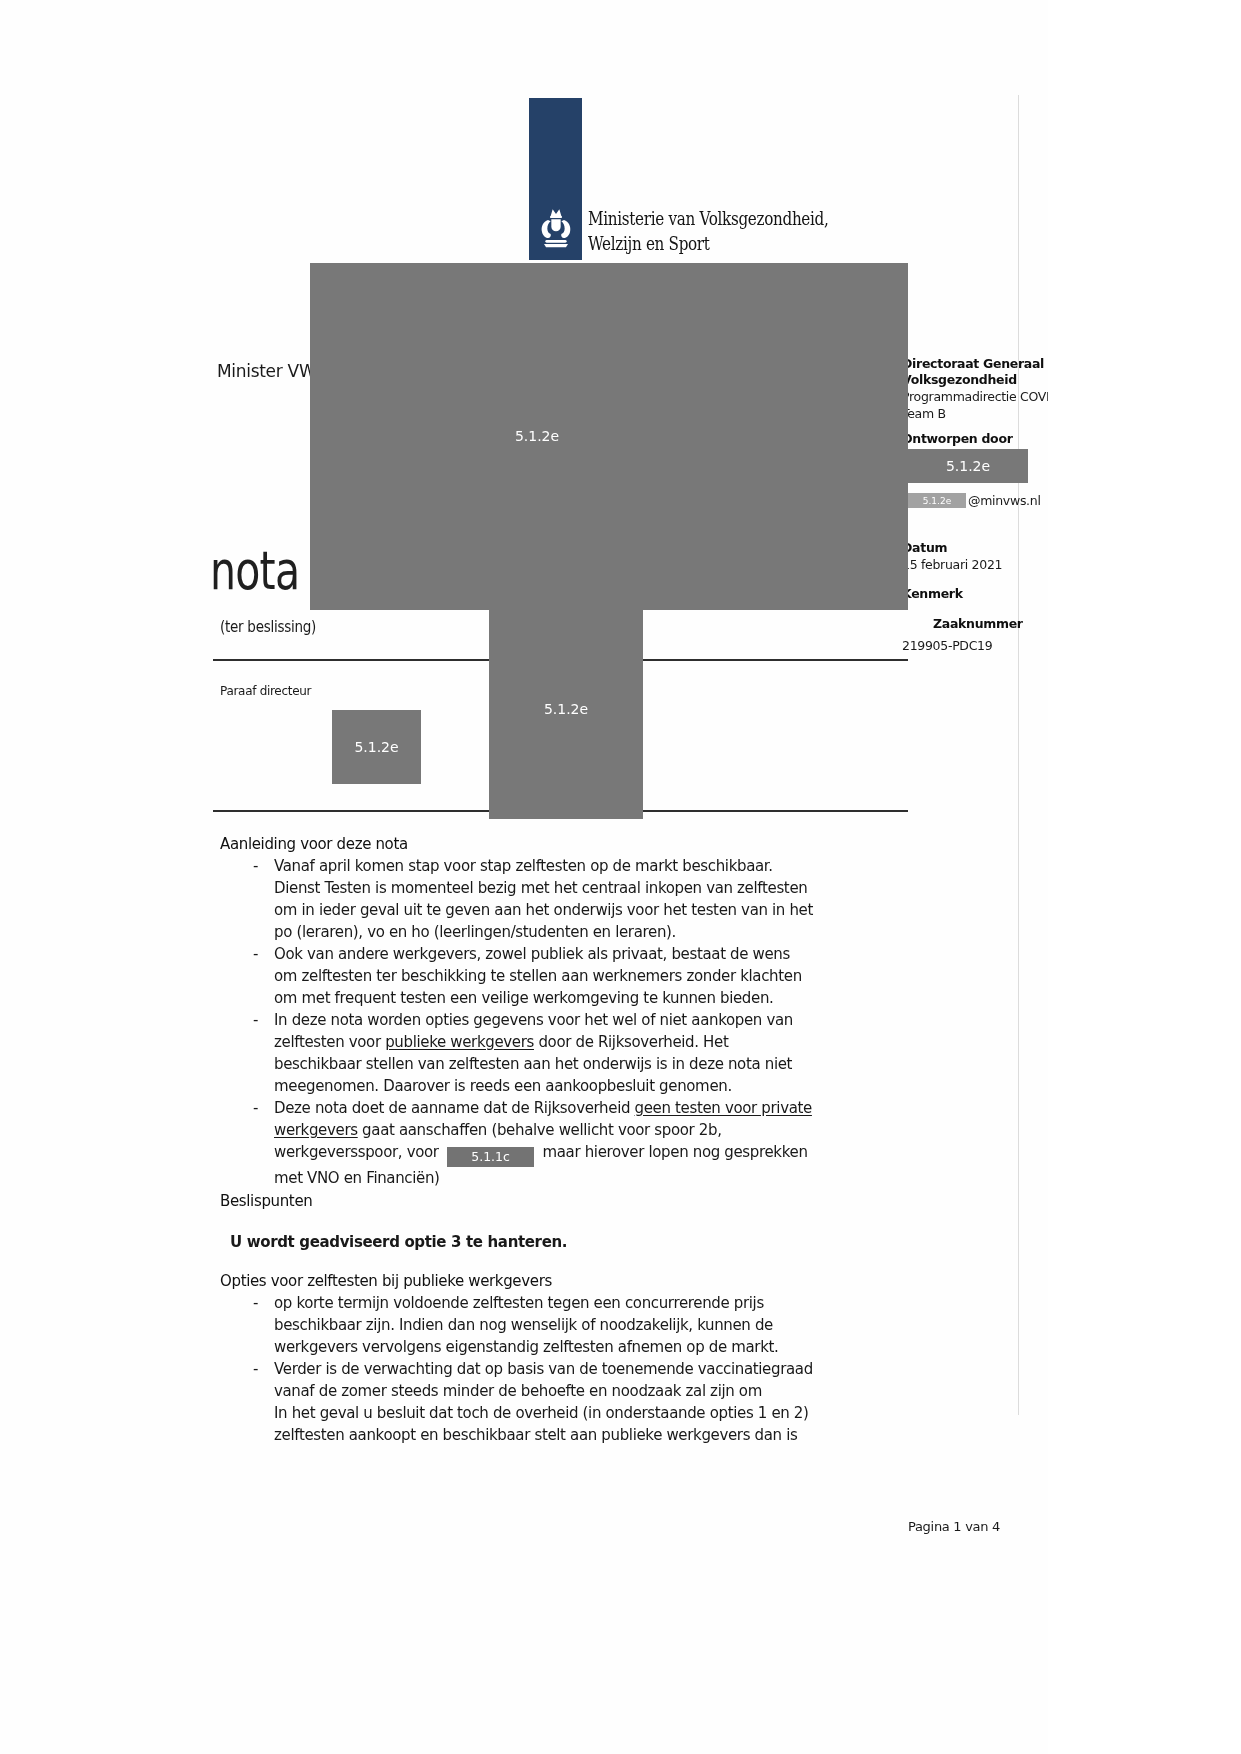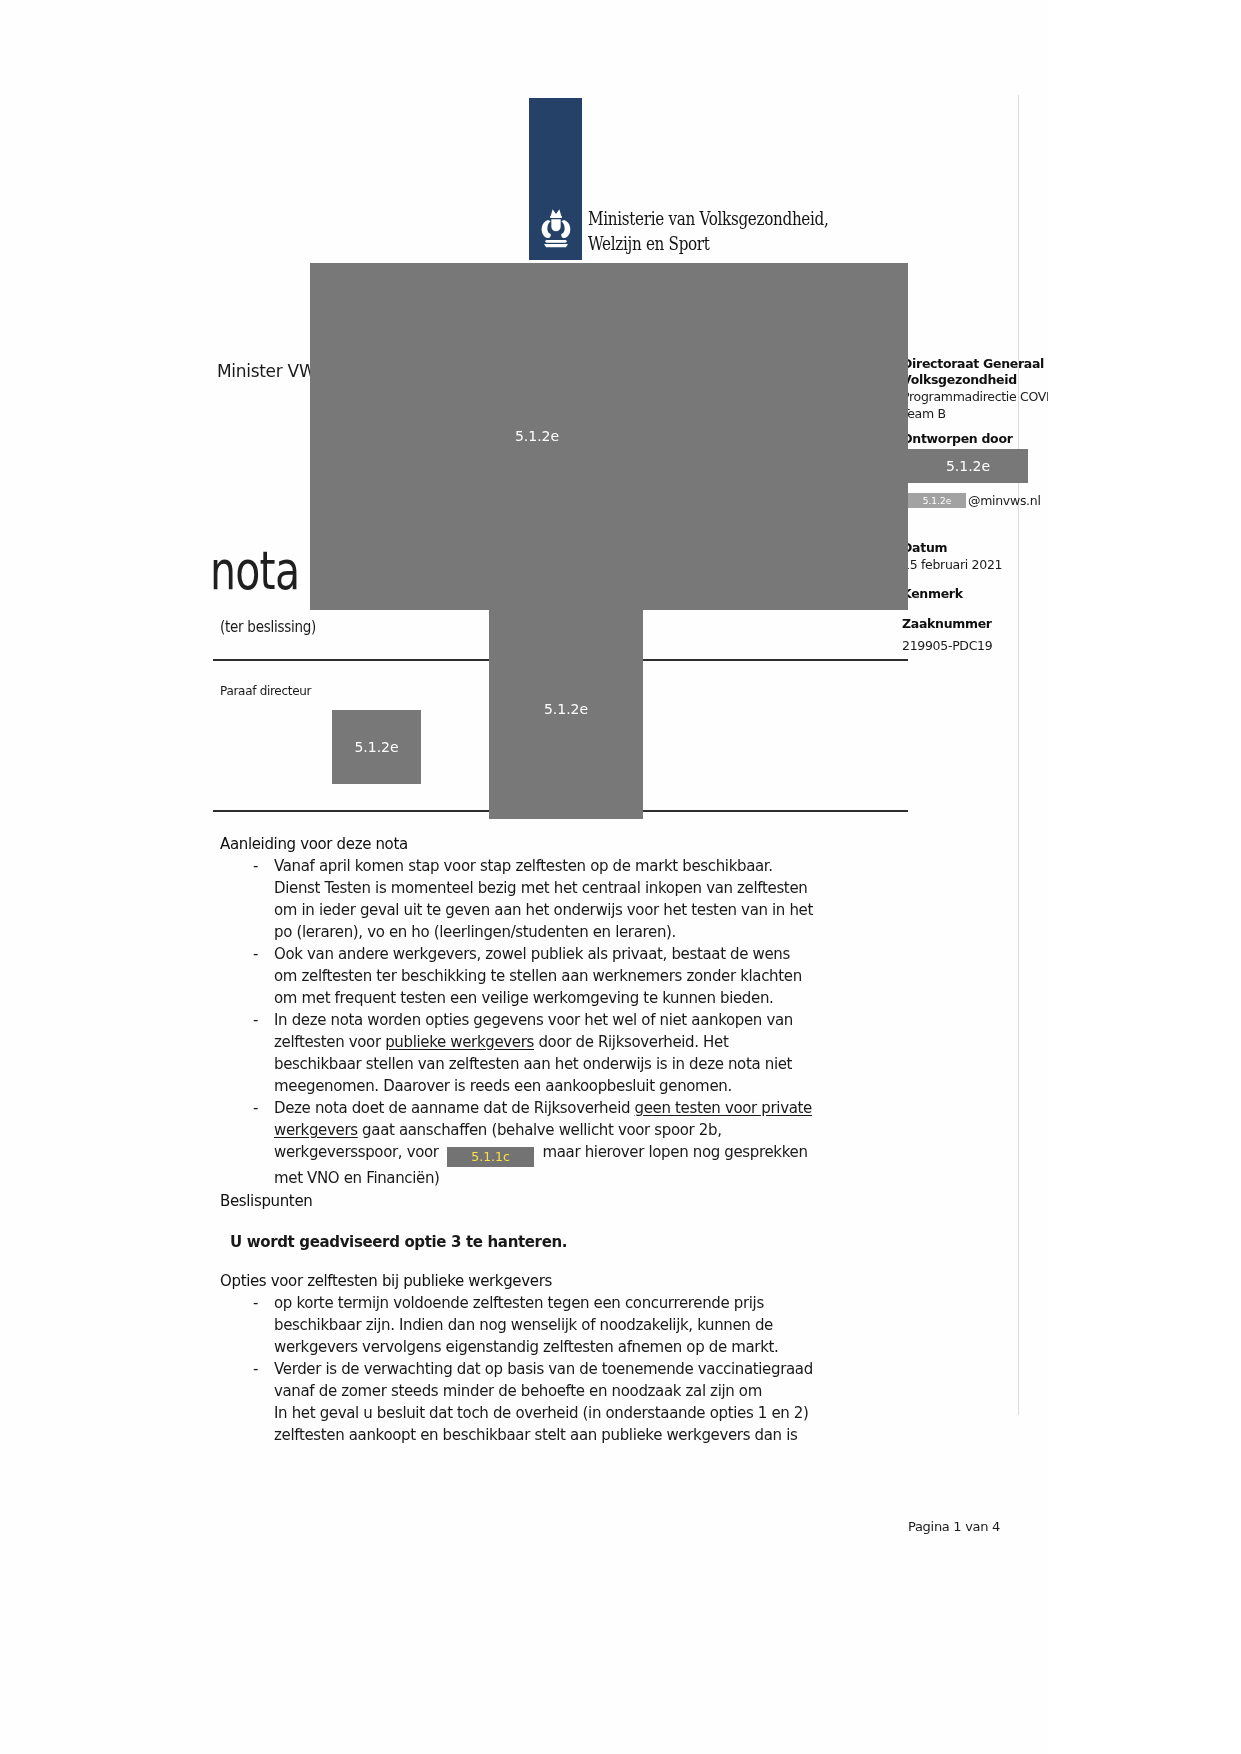--- a/index.html
+++ b/index.html
@@ -26,41 +26,41 @@
   .redact-paraaf{left:332px;top:710px;width:89px;height:74px;display:flex;align-items:center;justify-content:center;}
   .redact-author{left:908px;top:449px;width:120px;height:34px;display:flex;align-items:center;justify-content:center;z-index:6;}
   
   .sb{left:902px;font-size:12.5px;line-height:16px;z-index:1;white-space:nowrap;}
   .sb.b{font-weight:bold;color:#101010;}
   .sb-org1{top:356px;} .sb-org2{top:372px;} .sb-org3{top:389px;} .sb-org4{top:406px;}
   .sb-designed{top:431px;}
   .email-line{left:908px;top:493px;display:flex;align-items:center;gap:2px;z-index:6;font-size:12.5px;}
   .email-redact{background:#a2a2a2;color:#fff;font-size:9px;width:58px;height:15px;display:flex;align-items:center;justify-content:center;letter-spacing:0;}
   .sb-datum-l{top:540px;} .sb-datum-v{top:557px;}
-  .sb-kenmerk{top:586px;} .sb-zaak-l{top:616px;} .sb-zaak-v{top:638px;}
+  .sb-kenmerk{top:586px;} .sb-zaak-l{top:616px;margin-left:31px;} .sb-zaak-v{top:638px;}
   
   .nota-title{left:210px;top:543px;font-size:54px;line-height:56px;color:#1f1f1f;transform:scaleX(.76);transform-origin:left top;letter-spacing:-1px;}
   .subtitle{left:220px;top:618px;font-size:15px;transform:scaleX(.9);transform-origin:left top;}
   .hr{left:213px;width:695px;height:2px;background:#2e2e2e;z-index:1;}
   .hr1{top:659px;} .hr2{top:810px;}
   .paraaf-dir{left:220px;top:684px;font-size:12px;}
   .paraaf-dgv{left:340px;top:684px;font-size:12px;margin-top:41px;}
   
   .body-content{left:220px;top:0;width:700px;font-size:15px;line-height:22px;letter-spacing:-0.35px;color:#191919;z-index:2;}
   .sec{position:absolute;left:0;}
   .sec:nth-of-type(1){top:833px;}
   .sec:nth-of-type(2){top:1190px;}
   .sec:nth-of-type(3){top:1270px;}
   .sec-h{font-weight:normal;color:#101010;}
   .item{position:relative;margin-left:54px;}
   .item.noind{margin-left:10px;margin-top:19px;font-weight:bold;}
   .dash{position:absolute;left:-21px;top:0;}
   .bline{white-space:pre;}
   .ul{text-decoration:underline;text-underline-offset:2px;}
-  .redact-inline{display:inline-block;background:#737373;color:#fde047;width:87px;height:20px;line-height:20px;font-size:12.5px;text-align:center;vertical-align:-4px;margin:0 4px;letter-spacing:0;}
+  .redact-inline{display:inline-block;background:#737373;color:#ffffff;width:87px;height:20px;line-height:20px;font-size:12.5px;text-align:center;vertical-align:-4px;margin:0 4px;letter-spacing:0;}
   
   .footer{left:908px;top:1519px;font-size:13px;}
 </style>
 </head>
 <body>
 
 <div class="sheet">
 
   <div class="abs doc-number">1270397</div>
 

